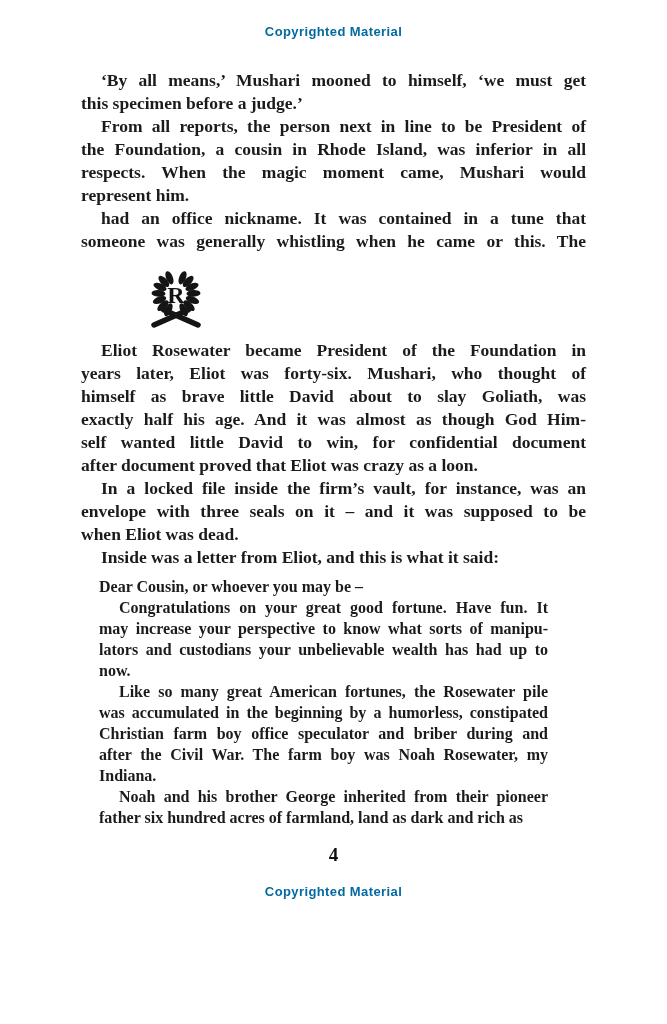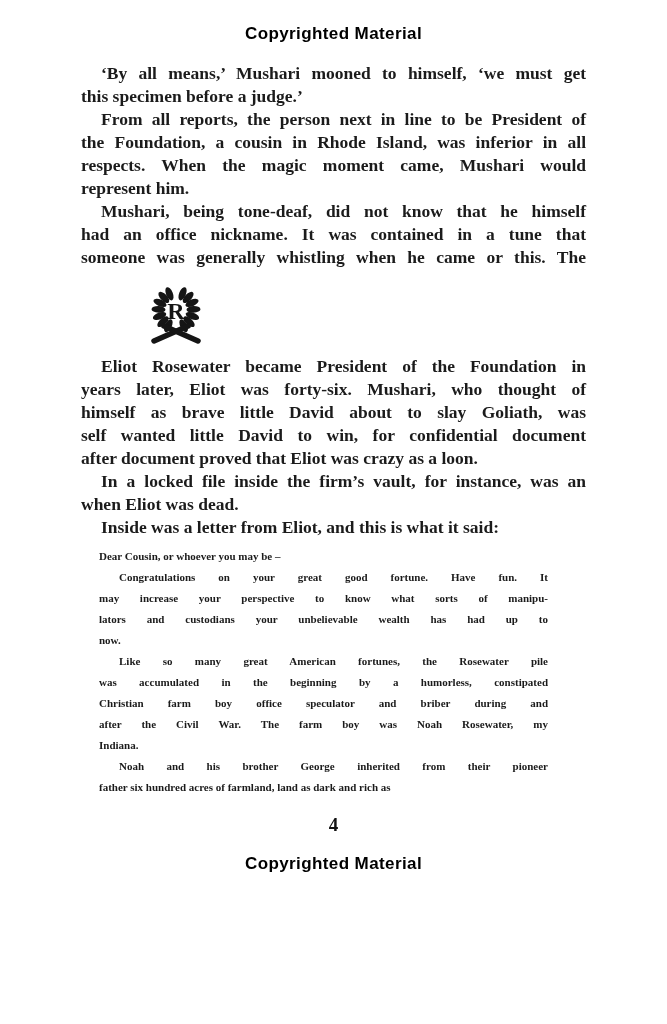--- a/index.html
+++ b/index.html
@@ -15,30 +15,30 @@
     color: #1b1b1b;
     font-family: "Liberation Serif", serif;
     box-sizing: border-box;
     padding-top: 24px;
     overflow: hidden;
   }
   .watermark {
     text-align: center;
     font-family: "Liberation Sans", sans-serif;
     font-weight: bold;
-    font-size: 17px;
+    font-size: 13px;
     letter-spacing: 0.4px;
-    color: #000000;
+    color: #0369a1;
   }
   .watermark-bottom {
     margin-top: 18px;
   }
   .text-column {
     width: 505px;
-    margin: 18px auto 0 auto;
+    margin: 30px auto 0 auto;
     font-size: 17.5px;
     line-height: 23px;
     font-weight: bold;
     color: #1b1b1b;
   }
   .para { margin: 0; }
   .jline {
     text-align: justify;
     text-align-last: justify;
   }
@@ -49,21 +49,21 @@
     text-indent: 20px;
   }
   .emblem {
     margin: 14px 0 10px 69px;
     width: 52px;
     height: 62px;
   }
   .emblem svg { display: block; }
   .letter {
     margin: 7px 38px 0 18px;
-    font-size: 11px;
+    font-size: 16px;
     line-height: 21px;
   }
   .page-number {
     text-align: center;
     font-family: "Liberation Serif", serif;
     font-weight: bold;
     font-size: 19px;
     color: #111111;
     margin-top: 16px;
   }
@@ -82,21 +82,20 @@
           <div class="jline">‘By all means,’ Mushari mooned to himself, ‘we must get</div>
           <div class="jline lend">this specimen before a judge.’</div>
         </div>
         <div class="para indent">
           <div class="jline">From all reports, the person next in line to be President of</div>
           <div class="jline">the Foundation, a cousin in Rhode Island, was inferior in all</div>
           <div class="jline">respects. When the magic moment came, Mushari would</div>
           <div class="jline lend">represent him.</div>
         </div>
         <div class="para indent">
-          <div class="jline">Mushari, being tone-deaf, did not know that he himself</div>
           <div class="jline">had an office nickname. It was contained in a tune that</div>
           <div class="jline">someone was generally whistling when he came or this. The</div>
         </div>
       </div>
 
     <div class="emblem">
       <svg width="52" height="62" viewBox="0 0 52 62">
         <g fill="#151515">
           <ellipse cx="26" cy="9.5" rx="3.4" ry="7" transform="rotate(22 26 27)"></ellipse>
           <ellipse cx="26" cy="9.5" rx="3.4" ry="7" transform="rotate(-22 26 27)"></ellipse>
@@ -117,25 +116,27 @@
         <path d="M48 58 L14 43" stroke="#151515" stroke-width="5.5" stroke-linecap="round" fill="none"></path>
         <text x="26" y="35.5" text-anchor="middle" font-family="Liberation Serif, serif" font-weight="bold" font-size="24" fill="#151515">R</text>
       </svg>
     </div>
 
     <div>
         <div class="para indent">
           <div class="jline">Eliot Rosewater became President of the Foundation in</div>
           <div class="jline">years later, Eliot was forty-six. Mushari, who thought of</div>
           <div class="jline">himself as brave little David about to slay Goliath, was</div>
+          <div class="jline">exactly half his age. And it was almost as though God Him-</div>
           <div class="jline">self wanted little David to win, for confidential document</div>
           <div class="jline lend">after document proved that Eliot was crazy as a loon.</div>
         </div>
         <div class="para indent">
           <div class="jline">In a locked file inside the firm’s vault, for instance, was an</div>
+          <div class="jline">envelope with three seals on it – and it was supposed to be</div>
           <div class="jline lend">when Eliot was dead.</div>
         </div>
         <div class="para indent">
           <div class="jline lend">Inside was a letter from Eliot, and this is what it said:</div>
         </div>
       </div>
 
     <div class="letter">
         <div class="para">
           <div class="jline lend">Dear Cousin, or whoever you may be –</div>

